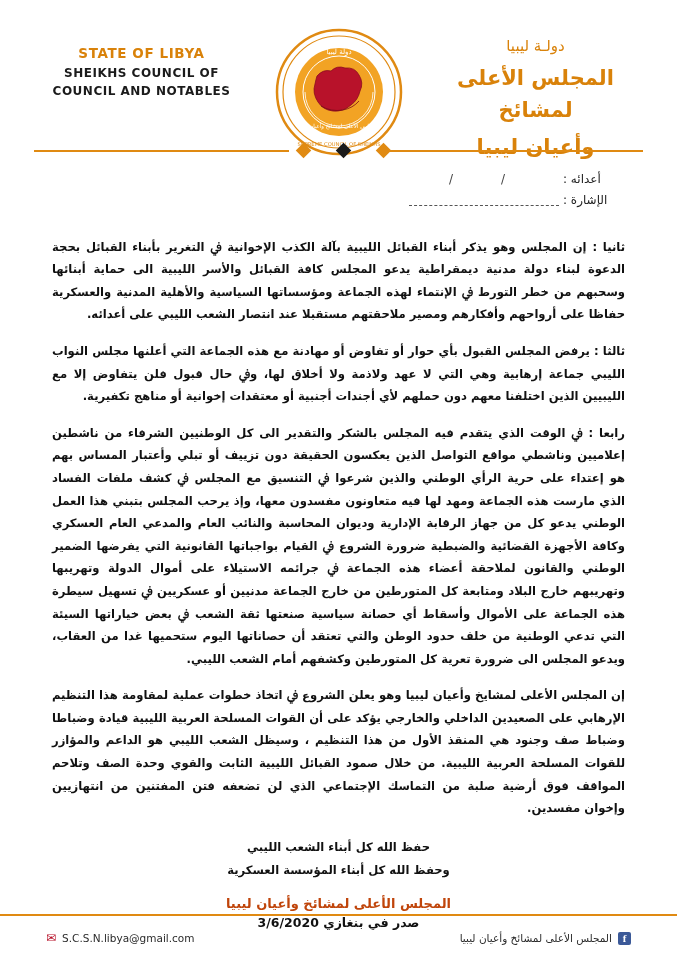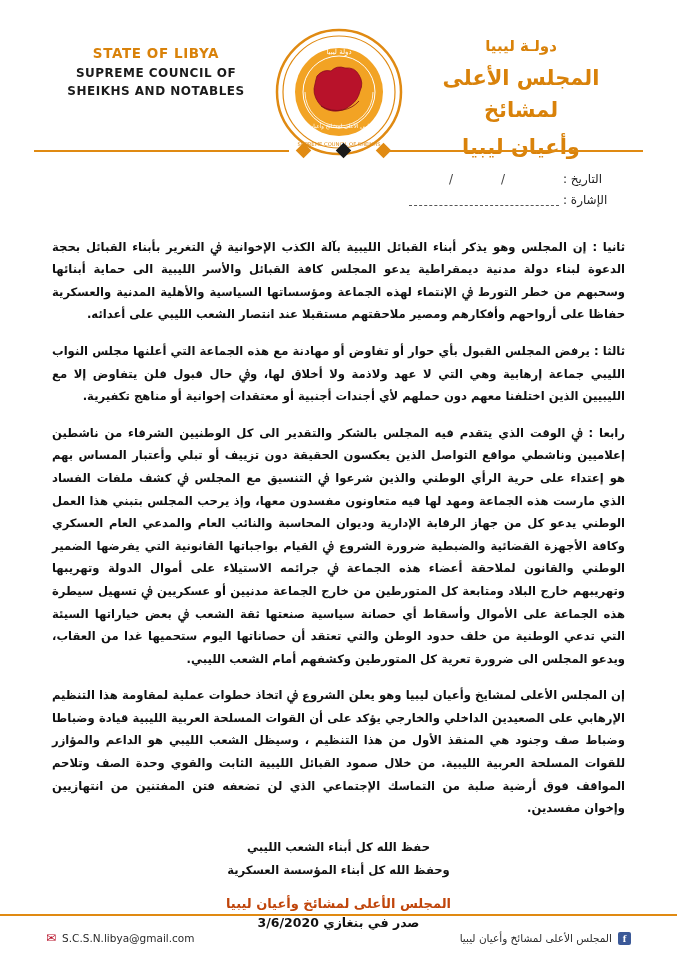--- a/index.html
+++ b/index.html
@@ -23,21 +23,21 @@
     box-sizing: border-box;
   }
 
   
   .header {
     position: relative;
     height: 140px;
     padding: 26px 34px 0 34px;
     box-sizing: border-box;
     display: flex;
-    justify-content: center;
+    justify-content: space-between;
     align-items: flex-start;
   }
   .header-left {
     width: 215px;
     padding-top: 18px;
     text-align: center;
   }
   .hl-line1 {
     color: #d9820a;
     font-weight: bold;
@@ -61,21 +61,21 @@
   }
   .header-right {
     width: 215px;
     padding-top: 10px;
     text-align: center;
     direction: rtl;
   }
   .hr-small {
     color: #d9820a;
     font-size: 15px;
-    font-weight: bold;
+    font-weight: normal;
     font-family: "DejaVu Sans", sans-serif;
     line-height: 1.4;
   }
   .hr-big {
     color: #d9820a;
     font-size: 21px;
     font-weight: bold;
     line-height: 1.5;
     margin-top: 6px;
   }
@@ -242,22 +242,22 @@
 </style>
 </head>
 <body>
 
 <div class="page">
 
   <div class="header">
 
     <div class="header-left">
       <div class="hl-line1">STATE OF LIBYA</div>
-      <div class="hl-rest">SUPREME COUNCIL OF</div>
-      <div class="hl-rest">SHEIKHS AND NOTABLES</div>
+      <div class="hl-rest">SHEIKHS COUNCIL OF</div>
+      <div class="hl-rest">COUNCIL AND NOTABLES</div>
     </div>
 
     <div class="header-center">
       <div class="emblem">
         <svg width="128" height="128" viewBox="0 0 128 128" xmlns="http://www.w3.org/2000/svg">
           <circle cx="64" cy="64" r="62" fill="none" stroke="#e08a12" stroke-width="2.5"></circle>
           <circle cx="64" cy="64" r="56" fill="none" stroke="#e08a12" stroke-width="1.2"></circle>
           <circle cx="64" cy="64" r="44" fill="#f2a324"></circle>
           <circle cx="64" cy="64" r="36" fill="none" stroke="#ffffff" stroke-width="1"></circle>
           <path d="M42 48 q6 -7 14 -5 q6 -6 14 -3 q10 -1 14 7 q5 8 1 16 q-2 9 -9 14 q-8 7 -18 6 q-10 -1 -15 -9 q-6 -9 -3 -18 q1 -5 2 -8 z" fill="#b8122a" stroke="#8a0d1f" stroke-width="0.8"></path>
@@ -282,21 +282,21 @@
   <div class="divider">
     <div class="bar left"></div>
     <div class="dia d1"></div>
     <div class="dia d2"></div>
     <div class="dia d3"></div>
     <div class="bar right"></div>
   </div>
 
   <div class="meta">
     <div class="meta-row">
-      <div class="meta-label">التاريخ :</div>
+      <div class="meta-label">أعدائه :</div>
       <div class="meta-slashes">/        /</div>
     </div>
     <div class="meta-row">
       <div class="meta-label">الإشارة :</div>
       <div class="meta-dots"></div>
     </div>
   </div>
 
   <div class="body">
     <p class="para">ثانيا : إن المجلس وهو يذكر أبناء القبائل الليبية بآلة الكذب الإخوانية ﰲ التغرير بأبناء القبائل بحجة الدعوة لبناء دولة مدنية ديمقراطية يدعو المجلس كافة القبائل والأسر الليبية الى حماية أبنائها وسحبهم من خطر التورط ﰲ الإنتماء لهذه الجماعة ومؤسساتها السياسية والأهلية المدنية والعسكرية حفاظا على أرواحهم وأفكارهم ومصير ملاحقتهم مستقبلا عند انتصار الشعب الليبي على أعدائه.</p>

